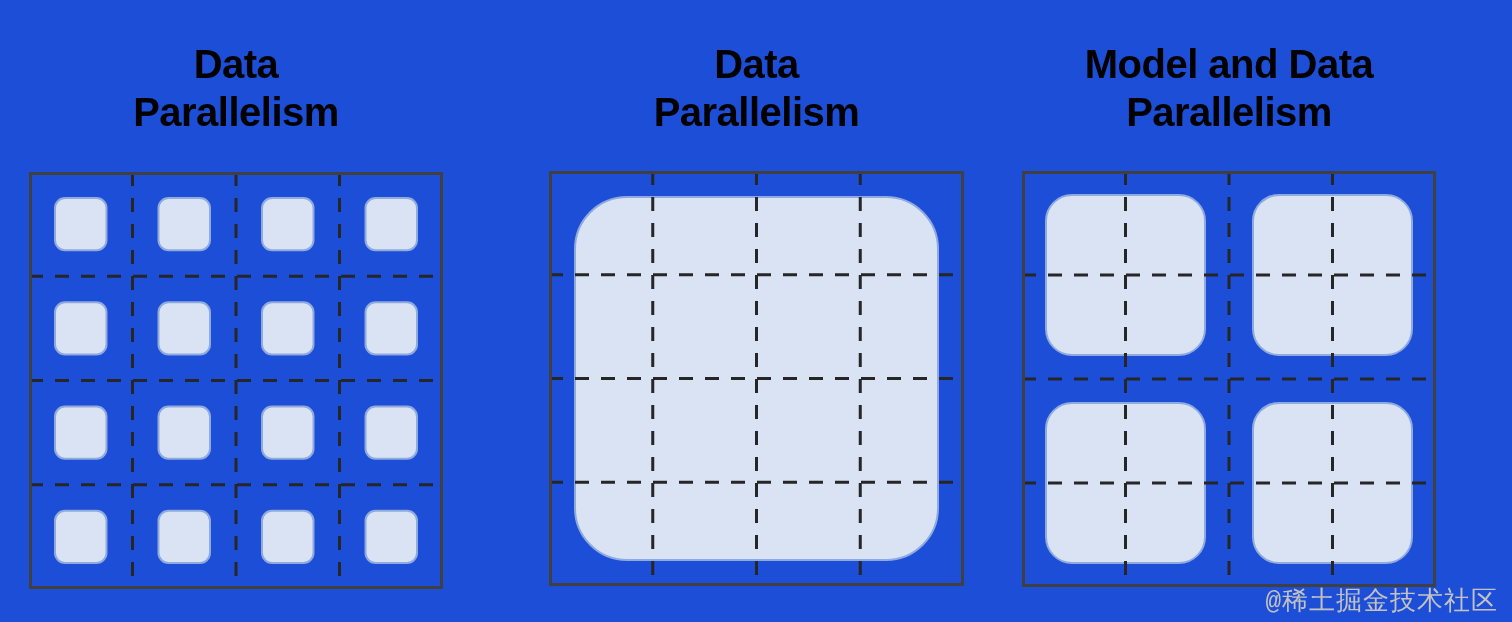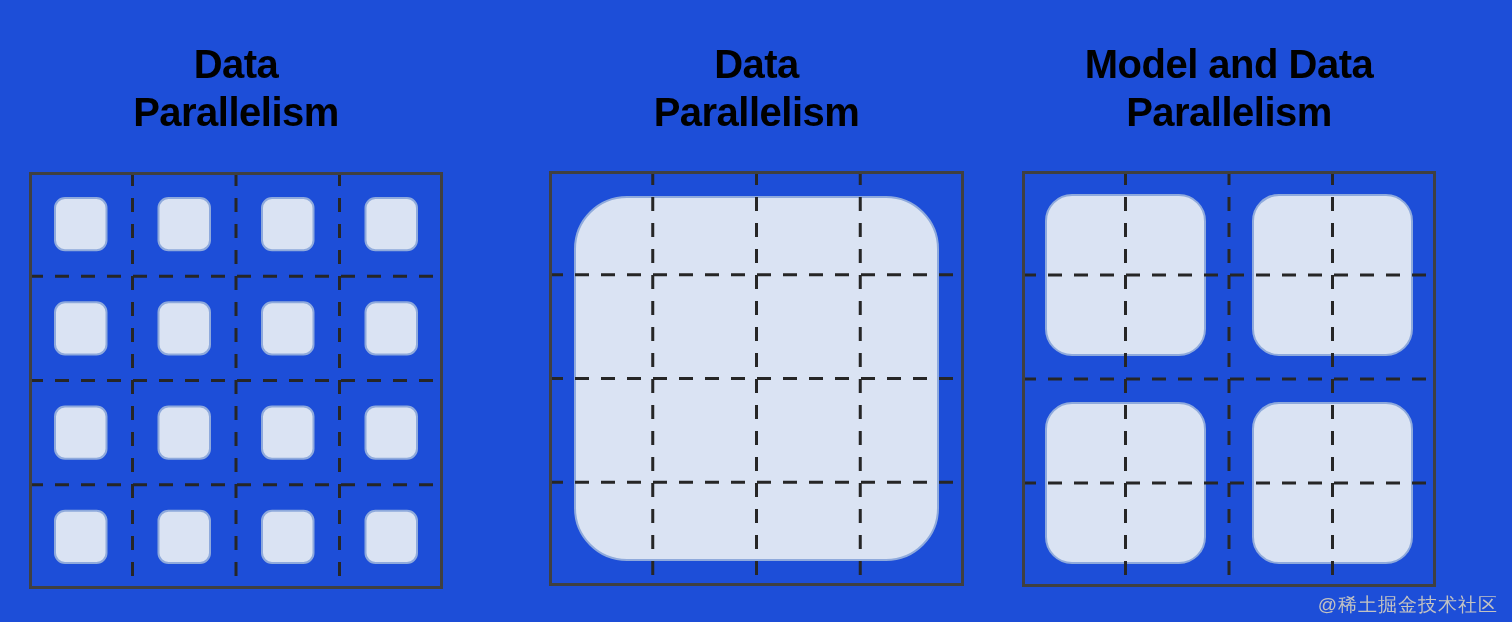--- a/index.html
+++ b/index.html
@@ -41,22 +41,22 @@
   }
   .panel-canvas {
     position: absolute;
     left: 0;
     top: 0;
   }
   .watermark {
     position: absolute;
     right: 14px;
     bottom: 4px;
-    font-family: Liberation Sans, sans-serif;
-    font-size: 19px;
+    font-family: Liberation Mono, monospace;
+    font-size: 26px;
     color: #c2c2c2;
     letter-spacing: 1px;
     white-space: nowrap;
     pointer-events: none;
   }
 </style>
 </head>
 <body>
 
 <div id="figure">

